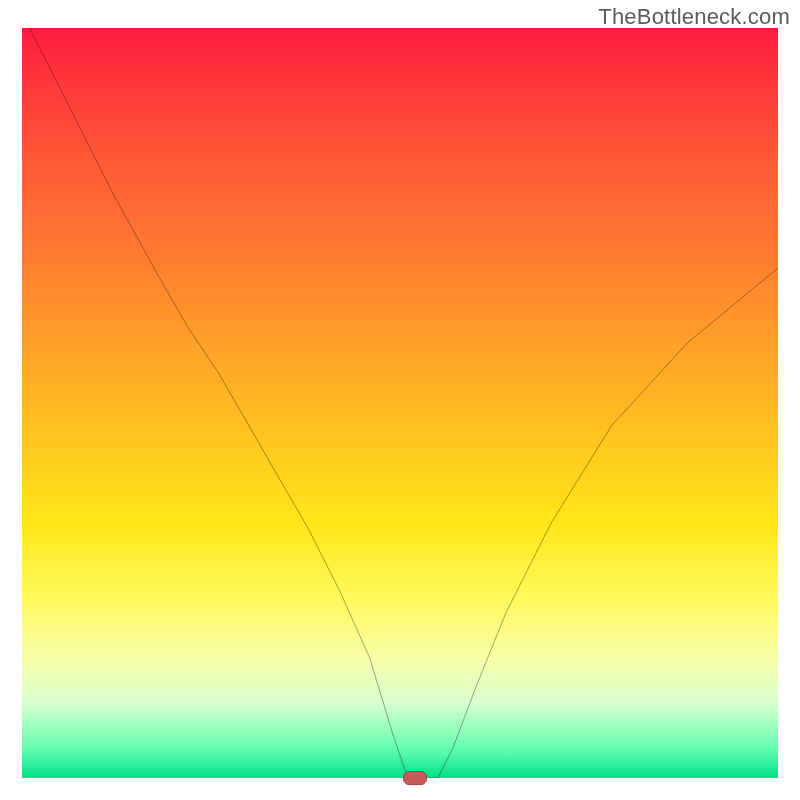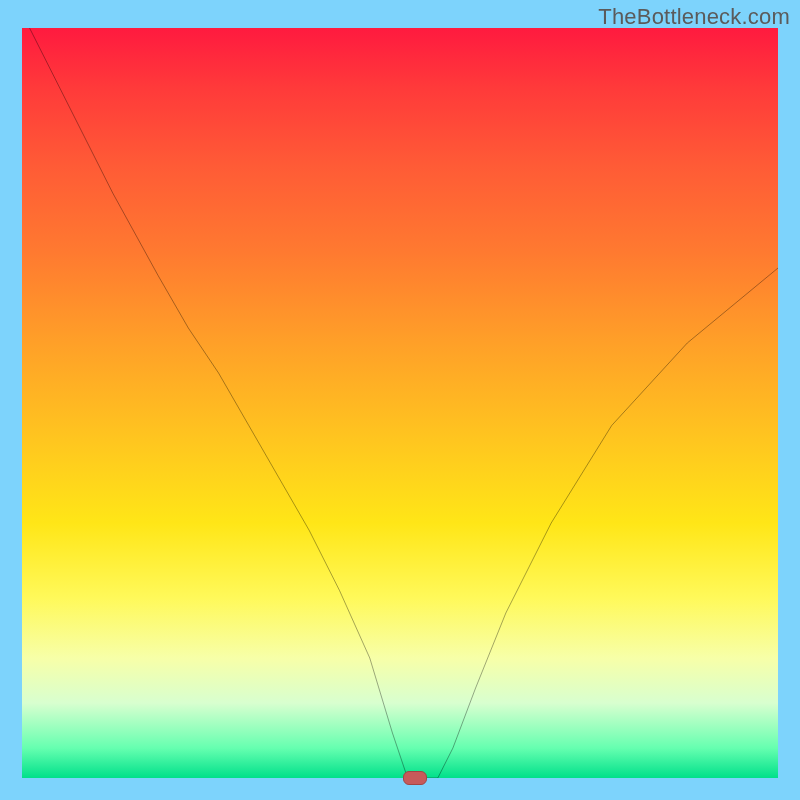--- a/index.html
+++ b/index.html
@@ -8,21 +8,21 @@
     width: 800px;
     height: 800px;
     background: #000;
     overflow: hidden;
     font-family: Arial, Helvetica, sans-serif;
   }
   .frame {
     position: relative;
     width: 800px;
     height: 800px;
-    background: #7dd3fc;
+    background: #ffffff;
   }
   .watermark {
     position: absolute;
     top: 4px;
     right: 10px;
     color: #5b5b5b;
     font-size: 22px;
     font-weight: 500;
     letter-spacing: 0.2px;
     z-index: 10;

